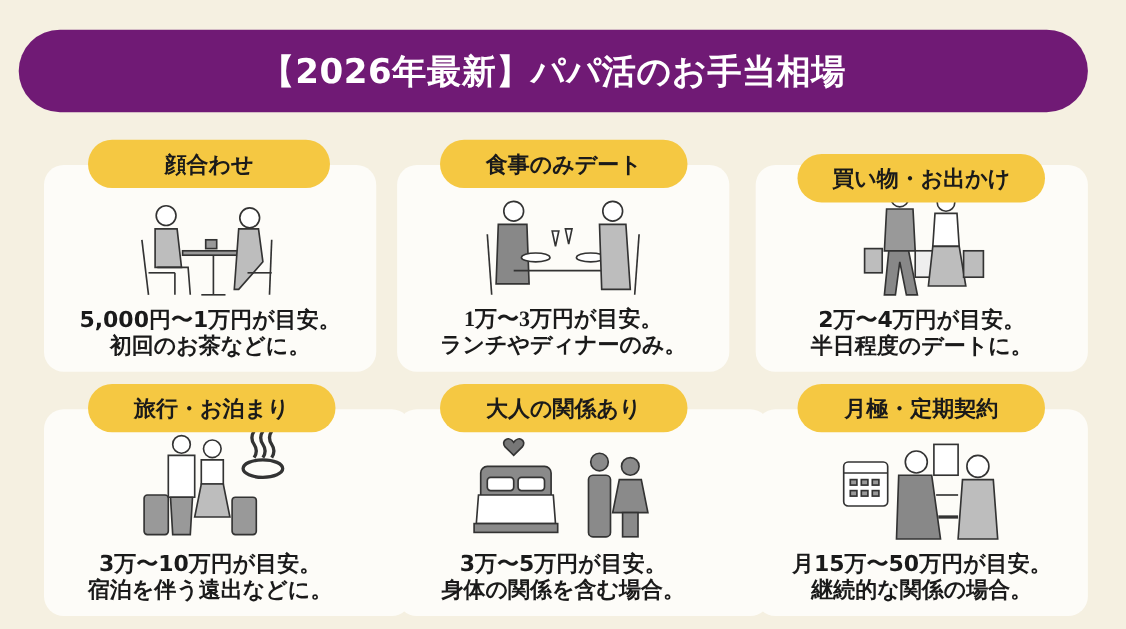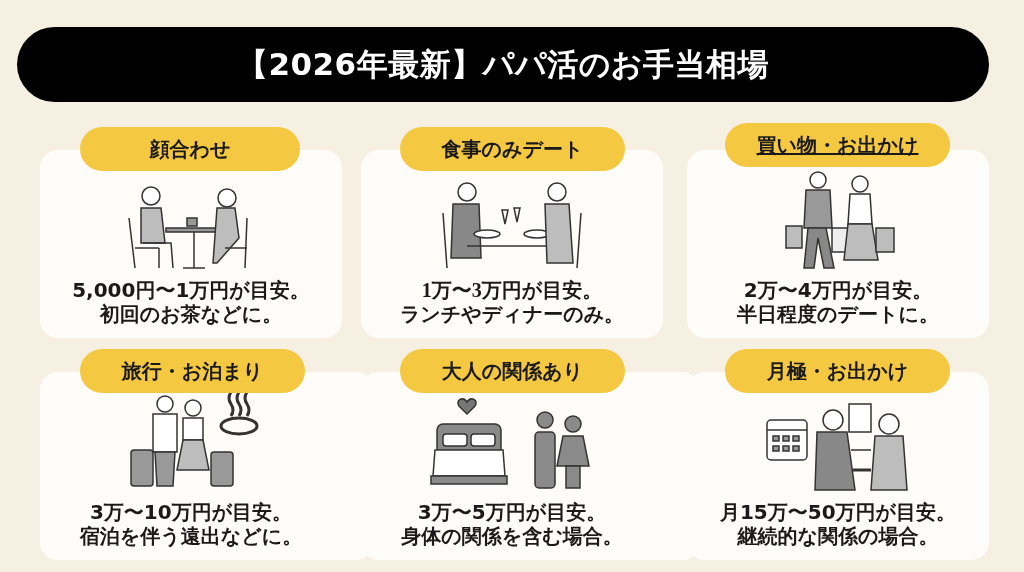--- a/index.html
+++ b/index.html
@@ -1,17 +1,17 @@
 <!DOCTYPE html>
 <html><head>
 <meta charset="utf-8">
 <style>
   html,body{margin:0;padding:0;}
   body{width:1024px;height:572px;background:#f5f0e1;font-family:"DejaVu Sans","Liberation Sans",sans-serif;position:relative;overflow:hidden;}
-  .banner{position:absolute;left:17px;top:27px;width:972px;height:75px;background:#000000;border-radius:38px;display:flex;align-items:center;justify-content:center;color:#fff;font-weight:bold;font-size:31px;letter-spacing:0.5px;}
+  .banner{position:absolute;left:17px;top:27px;width:972px;height:75px;background:#701a75;border-radius:38px;display:flex;align-items:center;justify-content:center;color:#fff;font-weight:bold;font-size:31px;letter-spacing:0.5px;}
   .card{position:absolute;width:302px;height:188px;background:#fdfcf8;border-radius:18px;}
   .pill{position:absolute;height:44px;background:#f5c842;border-radius:22px;display:flex;align-items:center;justify-content:center;font-weight:bold;font-size:20px;color:#1a1a1a;text-align:center;}
   .illus{position:absolute;left:0;top:18px;width:302px;height:110px;display:flex;justify-content:center;}
   .desc{position:absolute;left:0;width:302px;bottom:12px;text-align:center;font-weight:bold;font-size:20px;color:#1a1a1a;line-height:24px;}
   svg{overflow:visible;}
 </style>
 </head>
 <body>
 
 <div class="banner">
@@ -83,21 +83,21 @@
         <path d="M72 26 L92 26 L94 56 L70 56 Z" fill="#fff"></path>
       <path d="M70 56 L94 56 L100 92 L66 92 Z"></path>
       <rect x="98" y="60" width="18" height="24"></rect>
     </svg>
   </div>
   <div class="desc">
     <div>2万〜4万円が目安。</div>
     <div>半日程度のデートに。</div>
   </div>
 </div>
-<div class="pill" style="left:725px;top:123px;width:225px;text-decoration:underline;">
+<div class="pill" style="left:725px;top:140px;width:225px;">
     <span>買い物・お出かけ</span>
   </div>
 
 <div class="card" style="left:40px;top:372px;padding-left:32px;">
   <div class="illus">
     <svg width="140" height="110" viewBox="0 0 140 110" fill="#bdbdbd" stroke="#333" stroke-width="1.5">
       <circle cx="44" cy="14" r="8" fill="#fff"></circle>
         <path d="M32 24 L56 24 L56 62 L32 62 Z" fill="#fff"></path>
       <path d="M34 62 L54 62 L52 96 L36 96 Z" fill="#999"></path>
       <rect x="10" y="60" width="22" height="36" rx="3" fill="#999"></rect>
@@ -164,14 +164,14 @@
         <path d="M112 46 L140 46 L144 100 L108 100 Z"></path>
       <path d="M90 80 L108 80" stroke-width="3"></path>
     </svg>
   </div>
   <div class="desc">
     <div>月15万〜50万円が目安。</div>
     <div>継続的な関係の場合。</div>
   </div>
 </div>
 <div class="pill" style="left:725px;top:349px;width:225px;">
-    <span>月極・お出かけ</span>
+    <span>月極・定期契約</span>
   </div>
 
 </body></html>

